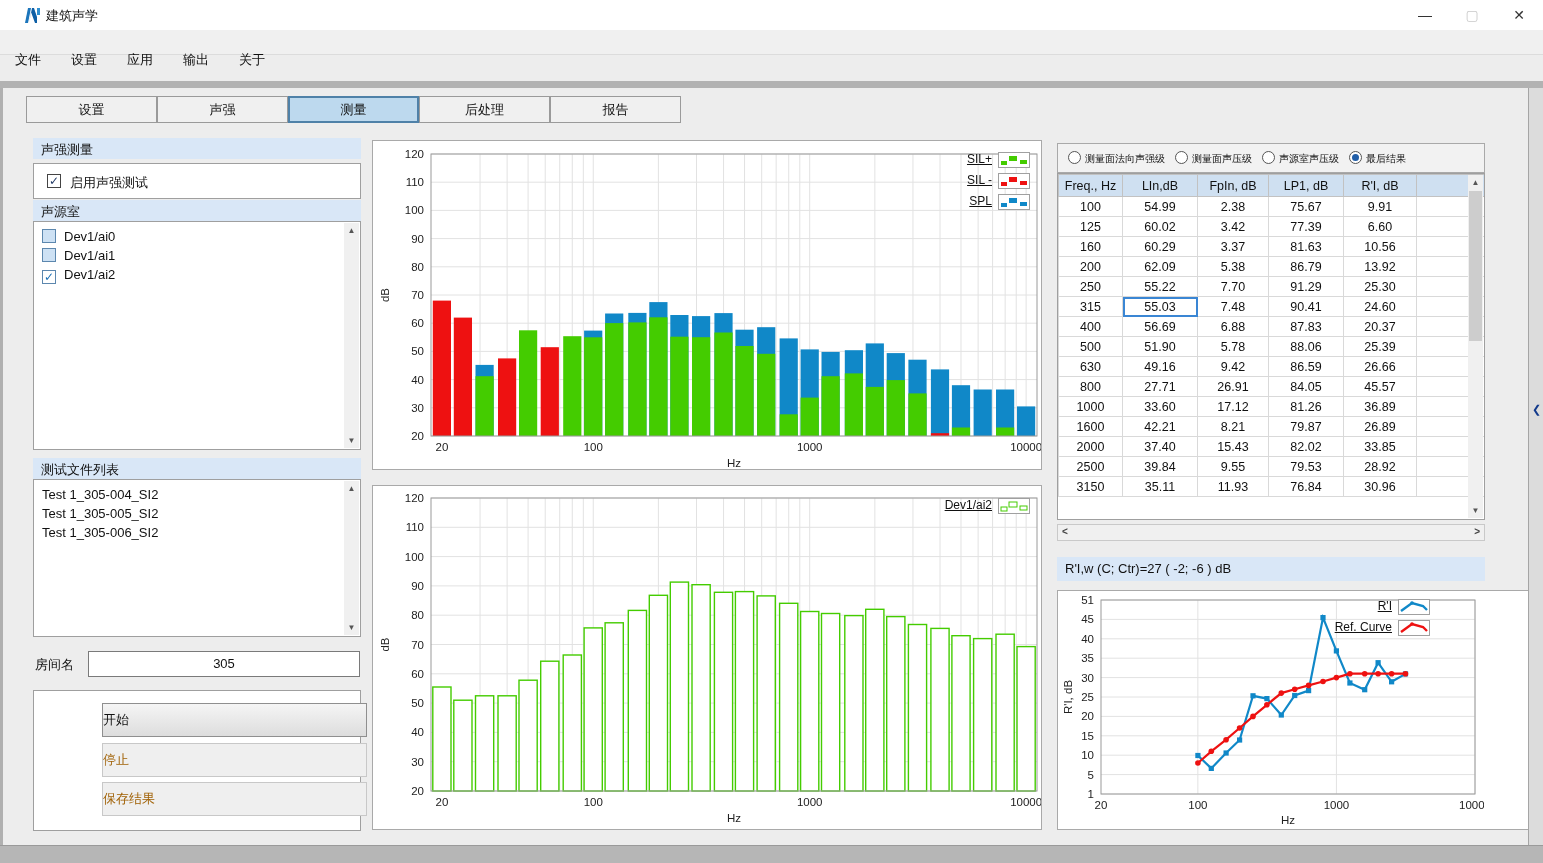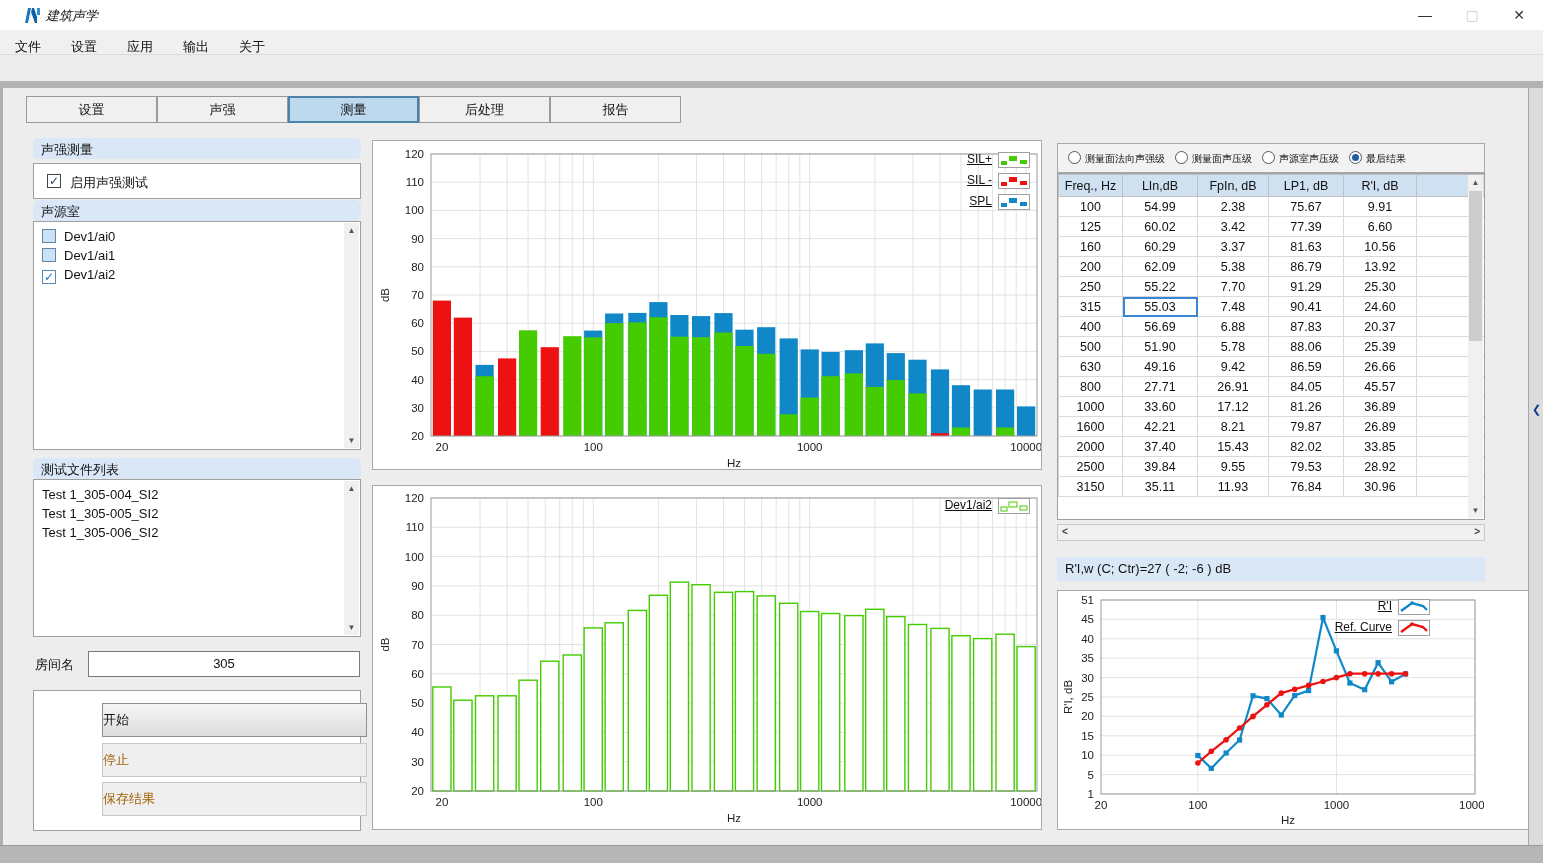--- a/index.html
+++ b/index.html
@@ -1,43 +1,43 @@
 <!DOCTYPE html>
 <html><head>
 <meta charset="utf-8">
 <style>
   html,body{margin:0;padding:0;background:#888;}
   #app{position:relative;width:1543px;height:863px;background:#ededed;
        font-family:"Liberation Sans","DejaVu Sans",sans-serif;font-size:13px;color:#111;
        overflow:hidden;user-select:none;}
   .abs{position:absolute;}
   
-  .titlebar{left:0;top:0;width:1543px;height:30px;background:#fff;font-style:italic;}
+  .titlebar{left:0;top:0;width:1543px;height:30px;background:#fff;}
   .title-text{left:46px;top:7px;font-size:13px;}
   .winbtn{top:0;width:44px;height:30px;text-align:center;line-height:30px;font-size:14px;color:#333;}
   
   .menubar{left:0;top:30px;width:1543px;height:24px;background:#f0f0f0;border-bottom:1px solid #dcdcdc;}
-  .menuitem{display:inline-block;padding:8px 15px;font-size:13px;}
+  .menuitem{display:inline-block;padding:21px 15px;font-size:13px;}
   
   .maintabs{left:0;top:55px;width:1543px;height:26px;background:#f0f0f0;}
   .maintab{display:inline-block;box-sizing:border-box;width:113px;height:26px;line-height:25px;
            padding-left:10px;border:1px solid #9a9a9a;border-left-width:0;background:#f0f0f0;}
   .maintab:first-child{border-left-width:1px;}
   .maintab.active{background:#aeaeae;}
   .band{left:0;top:81px;width:1543px;height:7px;background:#b2b2b2;}
   .statusbar{left:0;top:845px;width:1543px;height:18px;background:#b6b6b6;border-top:1px solid #9a9a9a;}
   .edgeL{left:0;top:88px;width:3px;height:757px;background:#b0b0b0;}
   .sidehandle{left:1528px;top:88px;width:15px;height:757px;background:#dcdcdc;border-left:1px solid #a5a5a5;}
   .sidehandle span{position:absolute;top:315px;left:3px;font-size:11px;color:#123a8c;font-weight:bold;}
   
   .subtab{box-sizing:border-box;top:96px;width:131px;height:27px;line-height:25px;text-align:center;
           background:#f0f0f0;border:1px solid #9a9a9a;}
   .subtab.active{background:#bdd9ee;border:2px solid #4f81a8;line-height:23px;}
   
-  .hdr{box-sizing:border-box;left:33px;width:328px;height:21px;background:#d9e7f7;padding:3px 0 0 8px;font-size:13px;border-radius:6px;}
+  .hdr{box-sizing:border-box;left:33px;width:328px;height:21px;background:#d9e7f7;padding:3px 0 0 8px;font-size:13px;}
   .panelbox{box-sizing:border-box;background:#fff;border:1px solid #9f9f9f;}
   .cb{box-sizing:border-box;width:14px;height:14px;border:1px solid #5c87ae;background:#cde1f4;display:inline-block;}
   .cb.checked{background:#fff;color:#1b6fb5;font-size:12px;line-height:12px;text-align:center;font-weight:bold;}
   .cb.dark{border-color:#444;background:#fff;color:#223a66;}
   .listrow{height:19px;line-height:19px;padding-left:8px;font-size:13px;white-space:nowrap;}
   .listrow .cb{vertical-align:-2px;margin-right:8px;}
   .scroll-v{position:absolute;top:1px;right:1px;width:15px;bottom:1px;background:#f0f0f0;}
   .scroll-arrow{position:absolute;left:0;width:15px;height:15px;text-align:center;font-size:8px;color:#555;line-height:15px;}
   .btn{box-sizing:border-box;left:68px;width:265px;height:34px;line-height:32px;
        background:linear-gradient(#f5f5f5,#dddddd);border:1px solid #8f8f8f;font-size:13px;}

